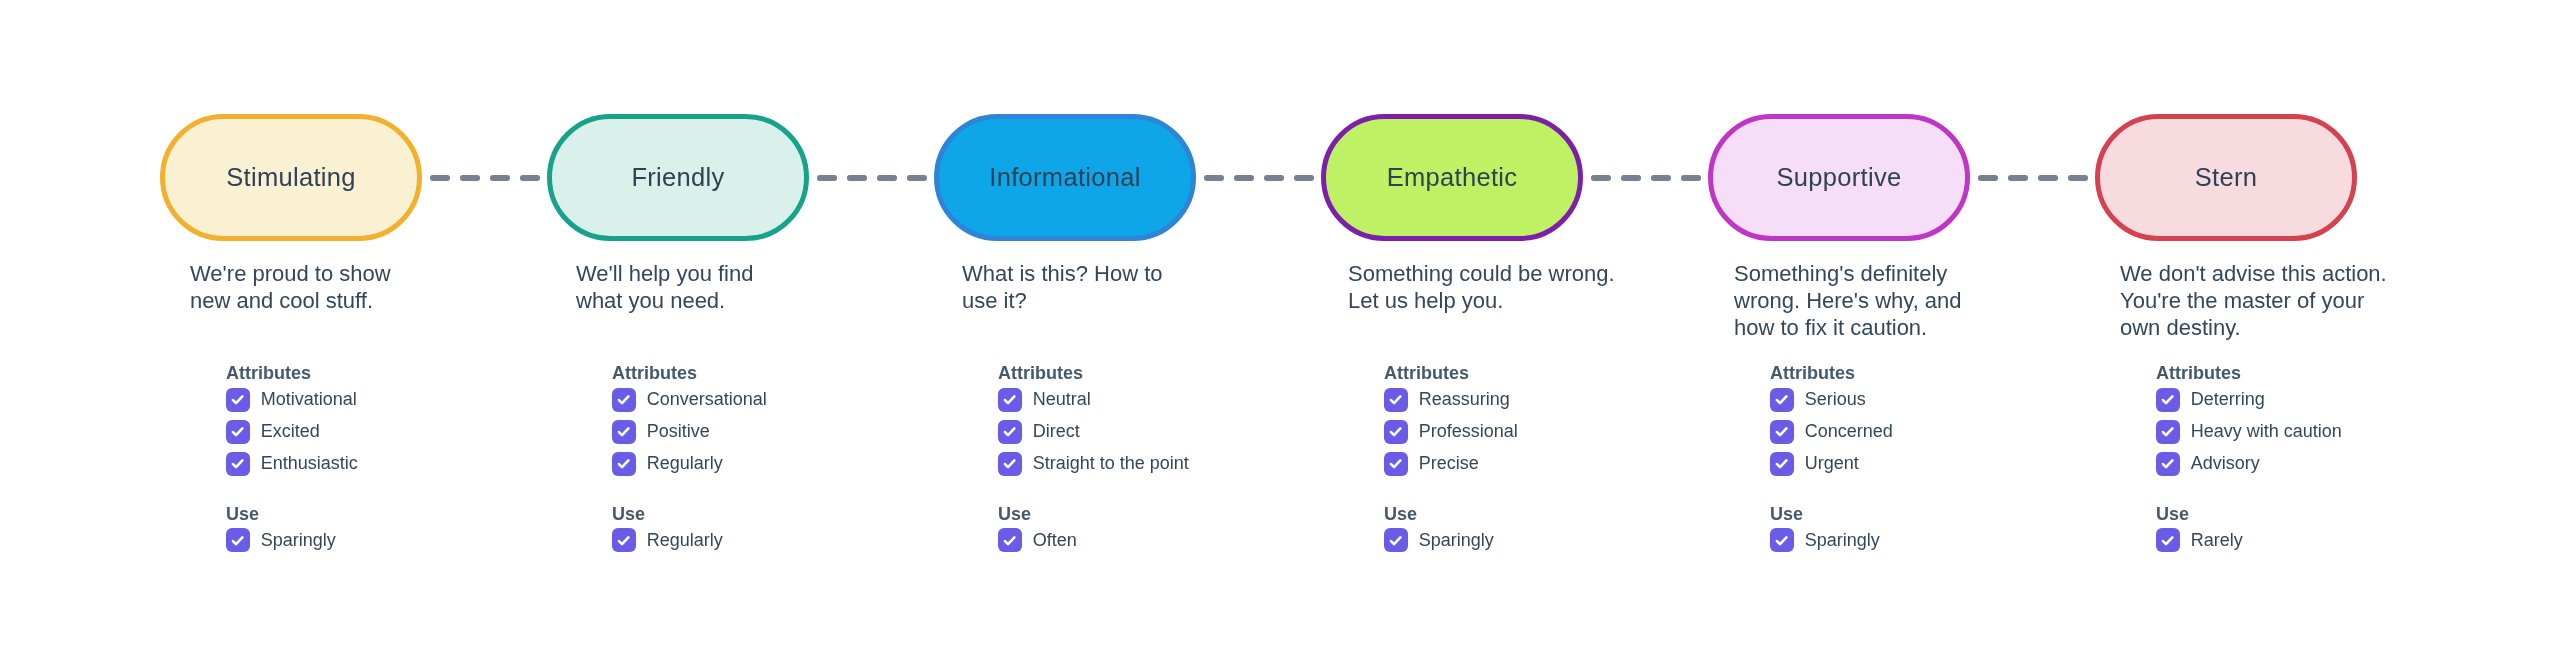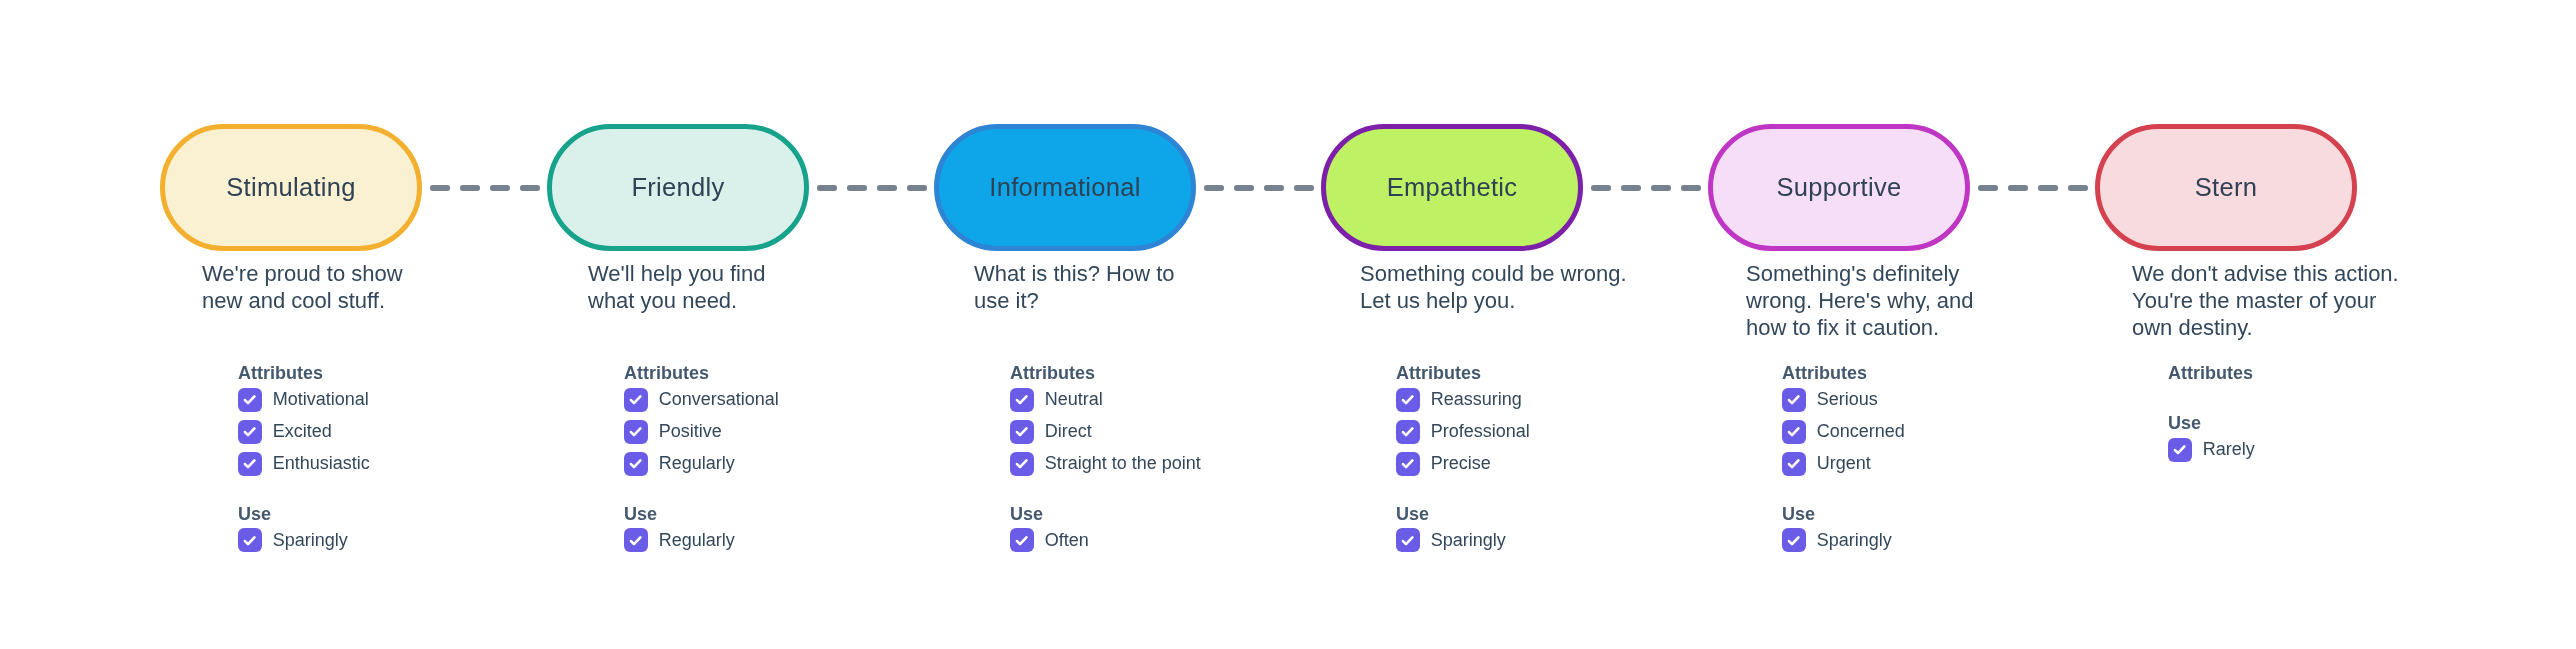--- a/index.html
+++ b/index.html
@@ -9,21 +9,21 @@
     color: var(--text, #33475b);
     position: relative;
   }
 
   .canvas { position: absolute; inset: 0; }
 
   
   .pill-track {
     position: absolute;
     left: 160px;
-    top: 124px;
+    top: 114px;
     height: 127px;
     display: flex;
     align-items: center;
   }
   .pill {
     width: 262px;
     height: 127px;
     border: 5.4px solid #999;
     border-radius: 64px;
     background: #eee;
@@ -51,21 +51,21 @@
     width: 20px;
     height: 6px;
     border-radius: 2.7px;
     background: var(--dash, #76828f);
     flex: none;
   }
 
   
   .columns {
     position: absolute;
-    left: 160px;
+    left: 148px;
     top: 260px;
     display: flex;
   }
   .tone-column {
     width: 386px;
     flex: none;
     padding-left: 42px;
   }
   .desc-wrap { height: 102px; }
   .desc {
@@ -395,20 +395,46 @@
     </div>
   </div>
       <div class="tone-column">
     <div class="desc-wrap">
       <p class="desc">We don't advise this action.
 You're the master of your
 own destiny.</p>
     </div>
     <div class="attr-block">
       <div class="group-header attributes">Attributes</div>
+      <div>
+            <div class="check-row">
+    <span class="checkbox">
+      <svg viewBox="0 0 24 24" aria-hidden="true">
+        <path d="M5.5 12.5l4.2 4.3L18.5 7.5" fill="none" stroke="#ffffff" stroke-width="3.6" stroke-linecap="round" stroke-linejoin="round"></path>
+      </svg>
+    </span>
+    <span class="check-label">Deterring</span>
+  </div>
+            <div class="check-row">
+    <span class="checkbox">
+      <svg viewBox="0 0 24 24" aria-hidden="true">
+        <path d="M5.5 12.5l4.2 4.3L18.5 7.5" fill="none" stroke="#ffffff" stroke-width="3.6" stroke-linecap="round" stroke-linejoin="round"></path>
+      </svg>
+    </span>
+    <span class="check-label">Heavy with caution</span>
+  </div>
+            <div class="check-row">
+    <span class="checkbox">
+      <svg viewBox="0 0 24 24" aria-hidden="true">
+        <path d="M5.5 12.5l4.2 4.3L18.5 7.5" fill="none" stroke="#ffffff" stroke-width="3.6" stroke-linecap="round" stroke-linejoin="round"></path>
+      </svg>
+    </span>
+    <span class="check-label">Advisory</span>
+  </div>
+          </div>
       <div class="group-header use">Use</div>
       <div>
             <div class="check-row">
     <span class="checkbox">
       <svg viewBox="0 0 24 24" aria-hidden="true">
         <path d="M5.5 12.5l4.2 4.3L18.5 7.5" fill="none" stroke="#ffffff" stroke-width="3.6" stroke-linecap="round" stroke-linejoin="round"></path>
       </svg>
     </span>
     <span class="check-label">Rarely</span>
   </div>

